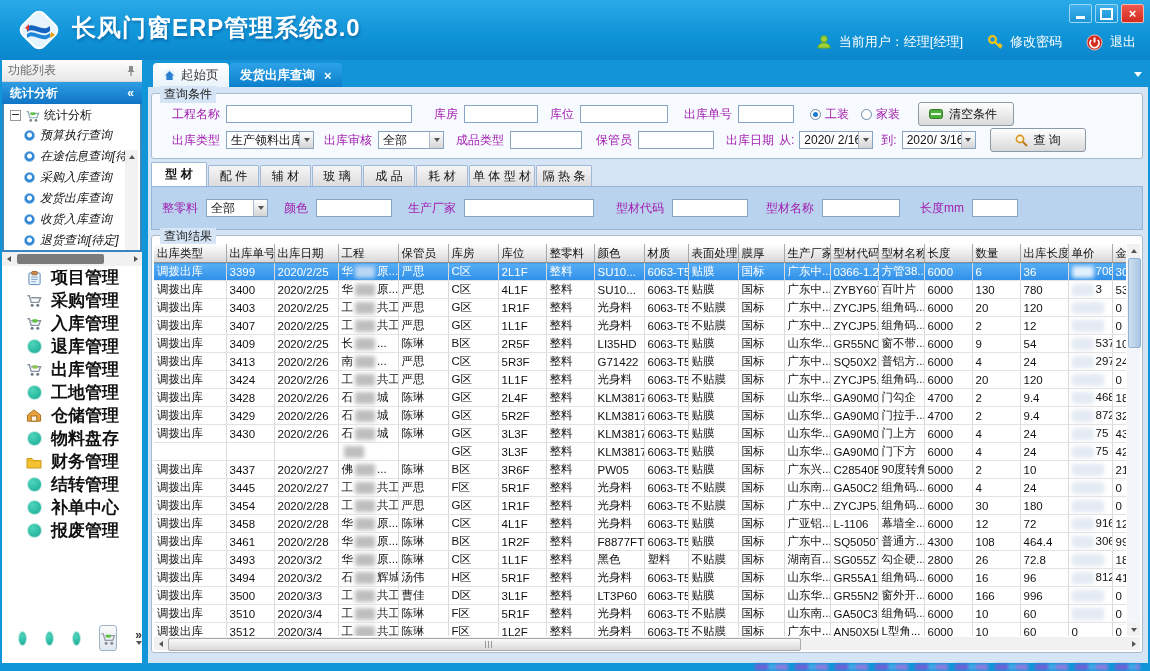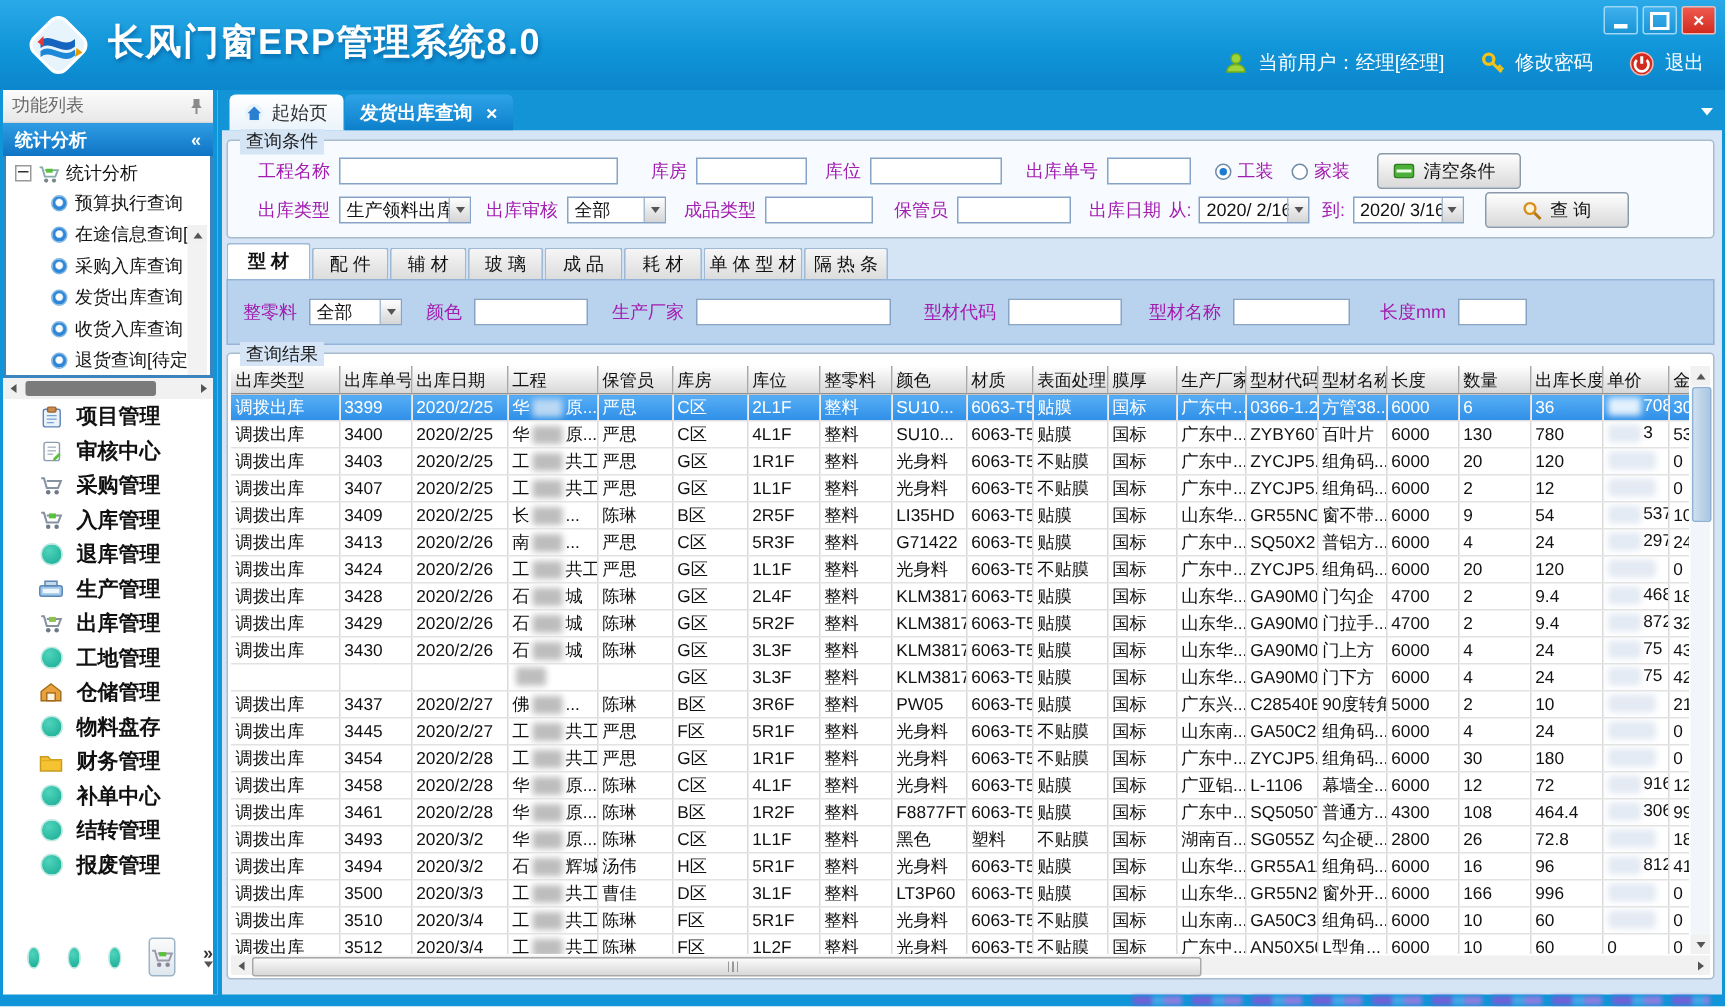--- a/index.html
+++ b/index.html
@@ -25,34 +25,34 @@
   #funcbar{position:absolute;top:0;left:0;right:0;height:22px;background:linear-gradient(#fcfcfc,#e8e8e8);
     color:#6b6b6b;display:flex;align-items:center;padding:0 6px;justify-content:space-between;box-sizing:border-box;border-bottom:1px solid #d5d5d5;}
   #secheader{position:absolute;top:22px;left:0;right:0;height:22px;
     background:linear-gradient(#2f9de4,#0f74c4);color:#fff;font-weight:bold;display:flex;align-items:center;
     padding:0 8px;justify-content:space-between;box-sizing:border-box;}
   #treebox{position:absolute;top:44px;left:0;right:0;height:148px;background:#fff;
     border:2px solid #3a85c0;border-top:none;box-sizing:border-box;overflow:hidden;}
   .treeroot{display:flex;align-items:center;gap:4px;padding:3px 0 1px 6px;white-space:nowrap;}
   .expander{width:9px;height:9px;border:1px solid #999;background:#fff;position:relative;flex:none;}
   .expander:before{content:"";position:absolute;left:1px;right:1px;top:3px;height:1px;background:#333;}
-  #tree-items{list-style:none;margin:0;padding:0 0 0 30px;}
+  #tree-items{list-style:none;margin:0;padding:0 0 0 20px;font-style:italic;}
   #tree-items li{display:flex;align-items:center;gap:5px;height:21px;white-space:nowrap;cursor:pointer;}
   .treedot{width:11px;height:11px;border-radius:50%;flex:none;
     background:radial-gradient(circle at 50% 45%,#ffffff 0 2px,#2e86d8 3px 5px,#bfe0f6 5px);border:1px solid #7fb5e0;box-sizing:border-box;}
   #treevscroll{position:absolute;right:2px;top:46px;width:13px;height:144px;background:#f2f2f2;}
   #tree-hscroll{position:absolute;top:192px;left:0;right:0;height:14px;background:#f1f1f1;border-bottom:1px solid #dcdcdc;}
   .hthumb-dark{position:absolute;left:15px;top:2px;width:62%;height:10px;background:#7b7b7b;border-radius:2px;}
   .sbtn{position:absolute;width:13px;height:13px;display:flex;align-items:center;justify-content:center;background:#f1f1f1;}
   .tri-up{width:0;height:0;border-left:3px solid transparent;border-right:3px solid transparent;border-bottom:4px solid #555;}
   .tri-down{width:0;height:0;border-left:3px solid transparent;border-right:3px solid transparent;border-top:4px solid #555;}
   .tri-left{width:0;height:0;border-top:3px solid transparent;border-bottom:3px solid transparent;border-right:4px solid #555;}
   .tri-right{width:0;height:0;border-top:3px solid transparent;border-bottom:3px solid transparent;border-left:4px solid #555;}
   #menu{position:absolute;top:206px;left:0;right:0;}
-  .menuitem{height:23px;display:flex;align-items:center;padding-left:24px;gap:9px;font-weight:bold;font-size:14px;cursor:pointer;background:#fff;}
+  .menuitem{height:23px;display:flex;align-items:center;padding-left:24px;gap:9px;font-weight:bold;font-size:17px;cursor:pointer;background:#fff;}
   .menuitem .micon{width:16px;height:16px;flex:none;display:flex;align-items:center;justify-content:center;}
   .circle-ic{width:13px;height:13px;border-radius:50%;background:radial-gradient(circle at 35% 30%,#4fd4bd,#18ab92);border:1px solid #bfe9e2;}
   #sidebottom{position:absolute;bottom:8px;left:0;right:0;height:34px;display:flex;align-items:center;gap:18px;padding-left:16px;}
   .cartbtn{width:26px;height:24px;border:1px solid #9db4c8;border-radius:3px;background:linear-gradient(#fafafa,#dfe7ee);
     display:flex;align-items:center;justify-content:center;}
   #more{display:flex;flex-direction:column;align-items:center;line-height:8px;color:#333;font-weight:bold;}
   
   #main{position:absolute;left:148px;top:60px;right:2px;bottom:8px;background:#d5e5f5;}
   #tabstrip{position:absolute;top:0;left:0;right:0;height:27px;background:#1294d7;}
   .tab{position:absolute;top:3px;height:24px;display:flex;align-items:center;gap:5px;padding:0 10px;cursor:pointer;
@@ -237,30 +237,20 @@
             <svg width="15" height="16" viewBox="0 0 16 16">
               <rect x="2" y="2.5" width="12" height="12.5" rx="1.5" fill="#eaf2fb" stroke="#5b83b8"></rect>
               <rect x="5" y="1" width="6" height="3.5" rx="1" fill="#c98c4a" stroke="#9a6330"></rect>
               <path d="M4.5 7h7M4.5 9.5h7M4.5 12h5" stroke="#7aa0cc"></path>
             </svg>
           </span>
           <span>项目管理</span>
         </div>
         <div class="menuitem">
           <span class="micon">
-            <svg width="15" height="16" viewBox="0 0 16 16">
-              <rect x="2.5" y="1.5" width="11" height="13" rx="1.5" fill="#fdfdfd" stroke="#8a9ab0"></rect>
-              <path d="M5 5h6M5 7.5h6M5 10h4" stroke="#b0bccc"></path>
-              <path d="M9 13l4-4 1.4 1.4-4 4H9z" fill="#57c23a"></path>
-            </svg>
-          </span>
-          <span>审核中心</span>
-        </div>
-        <div class="menuitem">
-          <span class="micon">
             <svg width="16" height="15" viewBox="0 0 16 16">
               <path d="M1 3h2l2 7h8l2-5H5" fill="none" stroke="#8893a2" stroke-width="1.5"></path>
               <circle cx="6" cy="13" r="1.6" fill="#6f7a88"></circle>
               <circle cx="12" cy="13" r="1.6" fill="#6f7a88"></circle>
             </svg>
           </span>
           <span>采购管理</span>
         </div>
         <div class="menuitem">
           <span class="micon">
@@ -274,30 +264,20 @@
           <span>入库管理</span>
         </div>
         <div class="menuitem">
           <span class="micon">
             <span class="circle-ic"></span>
           </span>
           <span>退库管理</span>
         </div>
         <div class="menuitem">
           <span class="micon">
-            <svg width="16" height="13" viewBox="0 0 16 13">
-              <rect x="0.5" y="4.5" width="15" height="7" rx="1.5" fill="#9ec7e8" stroke="#5b87b5"></rect>
-              <rect x="2.5" y="6.5" width="11" height="3" fill="#eef6fc"></rect>
-              <rect x="4" y="1.5" width="8" height="3" fill="#c6d9ea" stroke="#5b87b5"></rect>
-            </svg>
-          </span>
-          <span>生产管理</span>
-        </div>
-        <div class="menuitem">
-          <span class="micon">
             <svg width="16" height="15" viewBox="0 0 16 16">
               <path d="M1 3h2l2 7h8l2-5H5" fill="none" stroke="#8893a2" stroke-width="1.5"></path>
               <rect x="6.5" y="3.5" width="5" height="3.5" fill="#8bc34a"></rect>
               <circle cx="6" cy="13" r="1.6" fill="#6f7a88"></circle>
               <circle cx="12" cy="13" r="1.6" fill="#6f7a88"></circle>
             </svg>
           </span>
           <span>出库管理</span>
         </div>
         <div class="menuitem">
@@ -327,27 +307,27 @@
               <path d="M1 3.5h5l1.8 2H15v7.5H1z" fill="#f5c332" stroke="#c89a20"></path>
               <path d="M1 6h14" stroke="#e2ae1e"></path>
             </svg>
           </span>
           <span>财务管理</span>
         </div>
         <div class="menuitem">
           <span class="micon">
             <span class="circle-ic"></span>
           </span>
+          <span>结转管理</span>
+        </div>
+        <div class="menuitem">
+          <span class="micon">
+            <span class="circle-ic"></span>
+          </span>
           <span>补单中心</span>
-        </div>
-        <div class="menuitem">
-          <span class="micon">
-            <span class="circle-ic"></span>
-          </span>
-          <span>结转管理</span>
         </div>
         <div class="menuitem">
           <span class="micon">
             <span class="circle-ic"></span>
           </span>
           <span>报废管理</span>
         </div>
       </div>
     <div id="sidebottom">
       <span class="circle-ic"></span>

